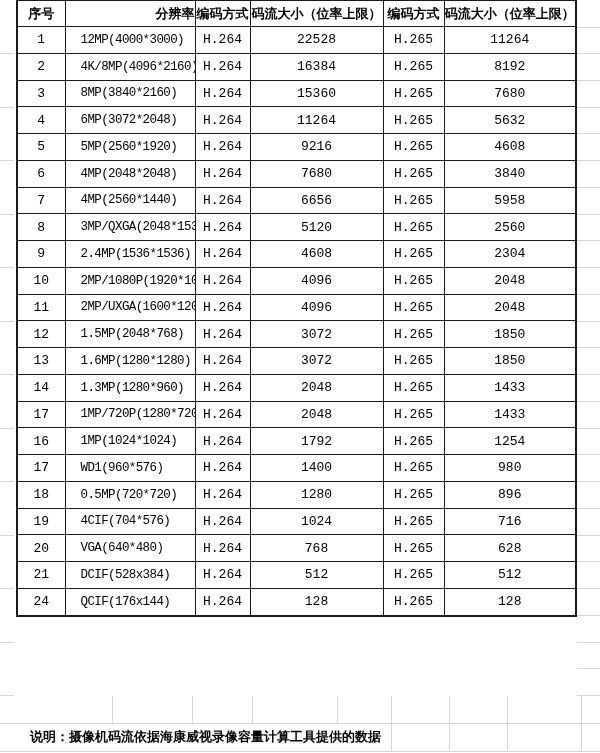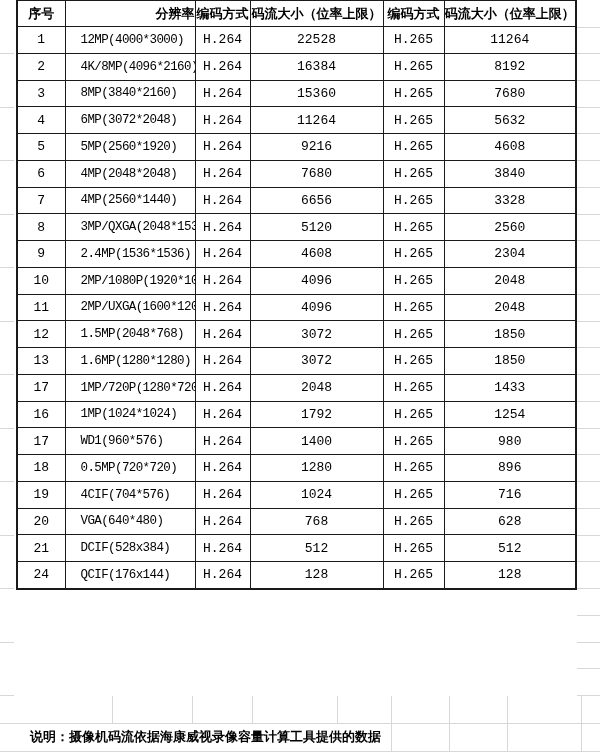--- a/index.html
+++ b/index.html
@@ -123,21 +123,21 @@
           <td class="c3">7680</td>
           <td class="c4">H.265</td>
           <td class="c5">3840</td>
         </tr>
         <tr class="data-row">
           <td class="c0">7</td>
           <td class="c1">4MP(2560*1440)</td>
           <td class="c2">H.264</td>
           <td class="c3">6656</td>
           <td class="c4">H.265</td>
-          <td class="c5">3328</td>
+          <td class="c5">5958</td>
         </tr>
         <tr class="data-row">
           <td class="c0">8</td>
           <td class="c1">3MP/QXGA(2048*1536)</td>
           <td class="c2">H.264</td>
           <td class="c3">5120</td>
           <td class="c4">H.265</td>
           <td class="c5">2560</td>
         </tr>
         <tr class="data-row">
@@ -172,20 +172,28 @@
           <td class="c4">H.265</td>
           <td class="c5">1850</td>
         </tr>
         <tr class="data-row">
           <td class="c0">13</td>
           <td class="c1">1.6MP(1280*1280)</td>
           <td class="c2">H.264</td>
           <td class="c3">3072</td>
           <td class="c4">H.265</td>
           <td class="c5">1850</td>
+        </tr>
+        <tr class="data-row">
+          <td class="c0">14</td>
+          <td class="c1">1.3MP(1280*960)</td>
+          <td class="c2">H.264</td>
+          <td class="c3">2048</td>
+          <td class="c4">H.265</td>
+          <td class="c5">1433</td>
         </tr>
         <tr class="data-row">
           <td class="c0">17</td>
           <td class="c1">1MP/720P(1280*720)</td>
           <td class="c2">H.264</td>
           <td class="c3">2048</td>
           <td class="c4">H.265</td>
           <td class="c5">1433</td>
         </tr>
         <tr class="data-row">

